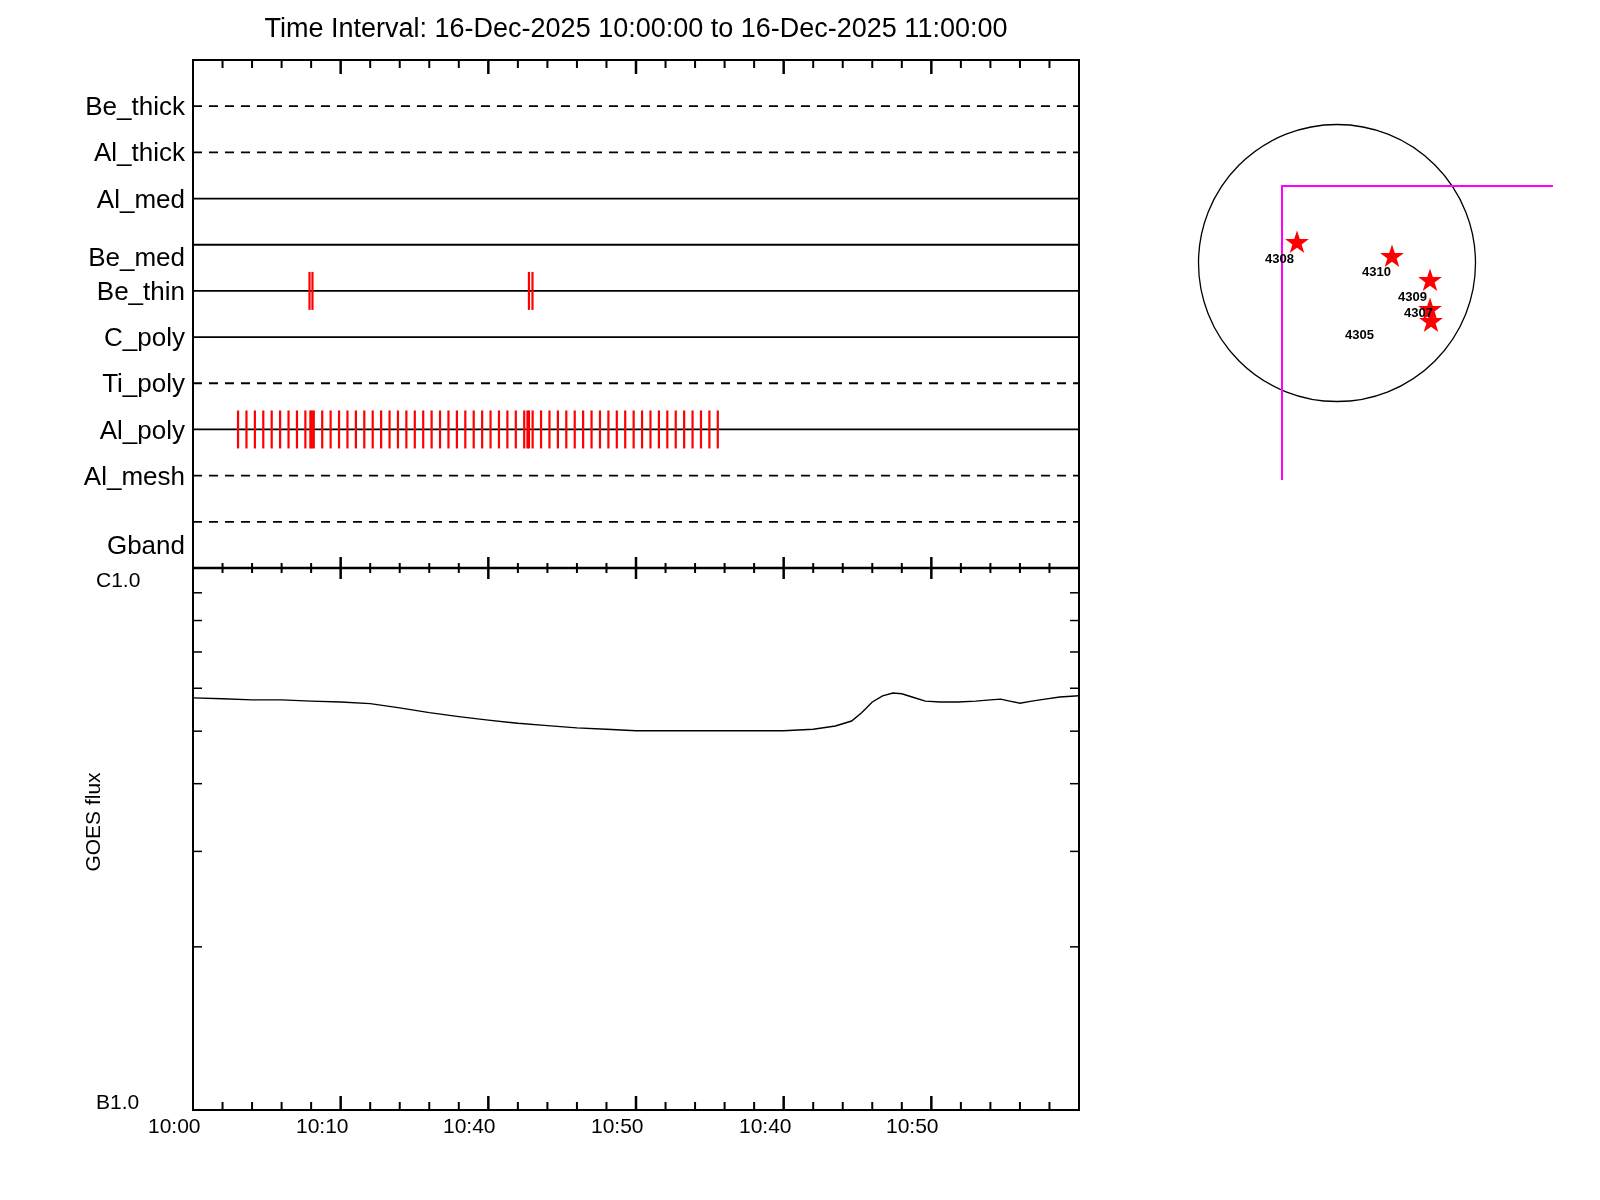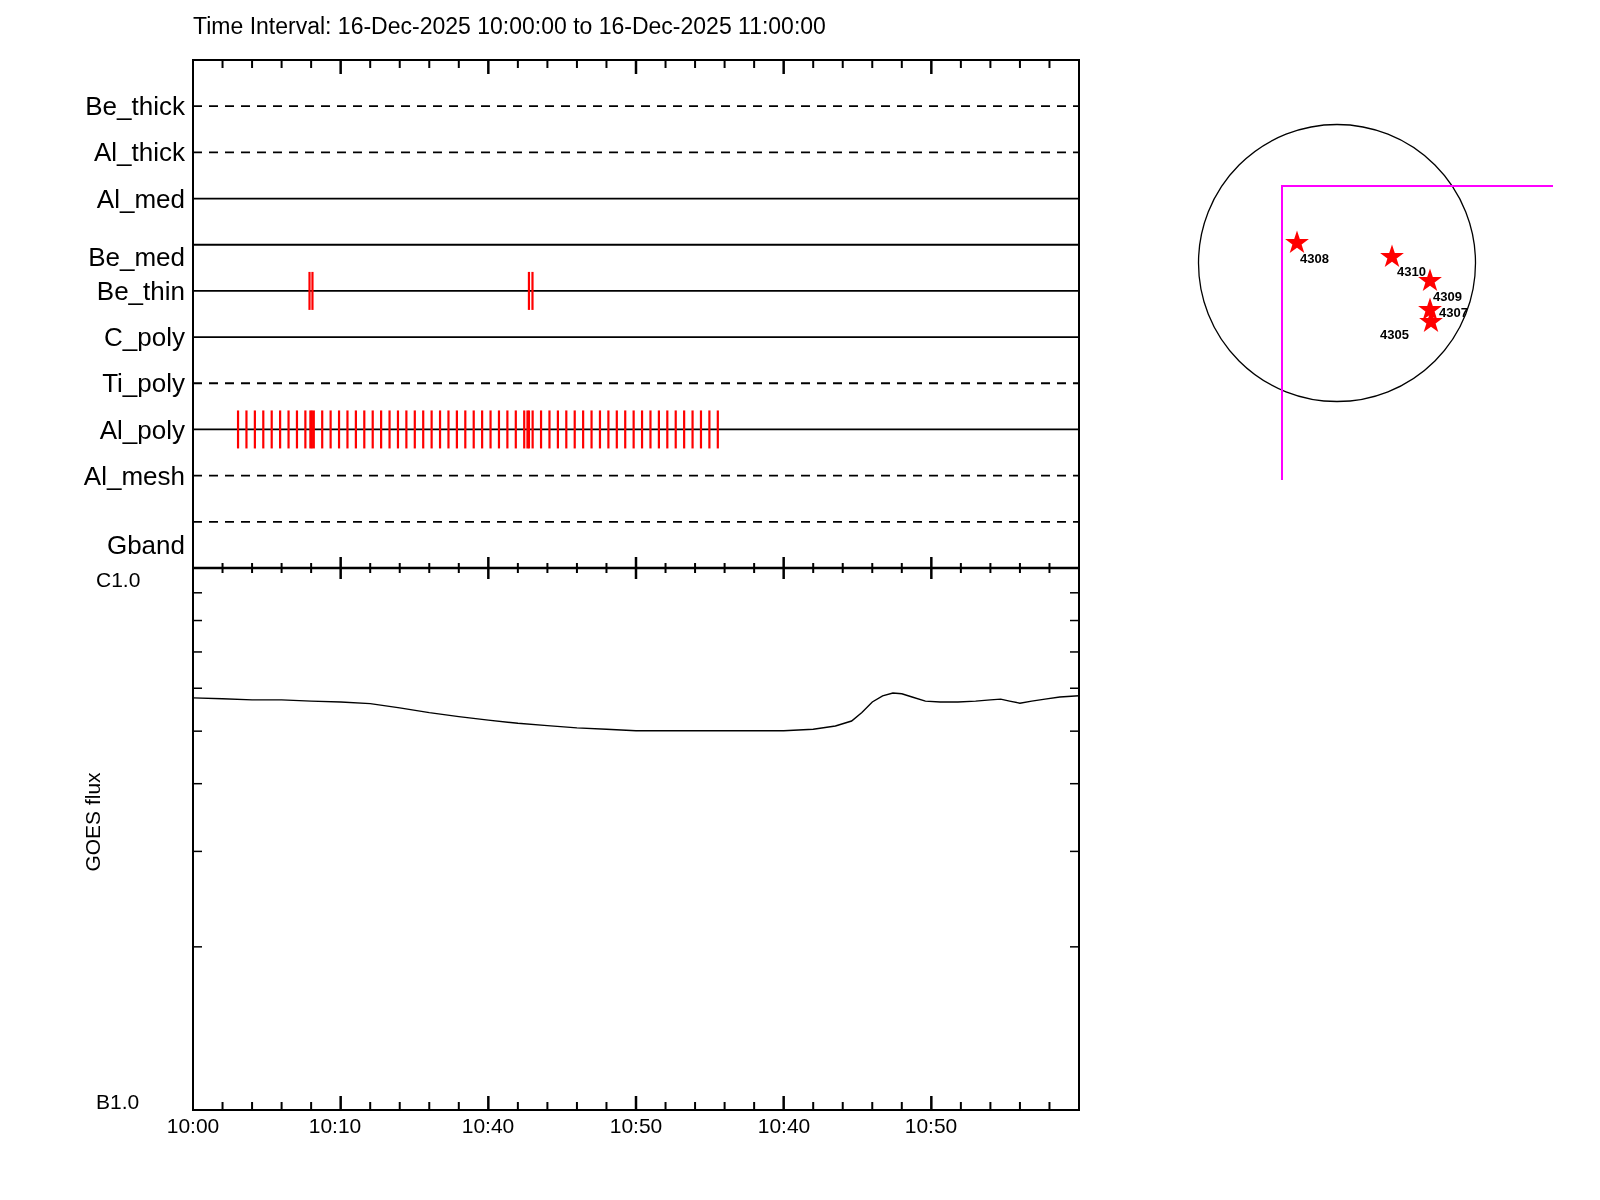--- a/index.html
+++ b/index.html
@@ -1,27 +1,27 @@
 <!DOCTYPE html>
 <html><head>
 <meta charset="utf-8">
 <style>
   html,body{margin:0;padding:0;background:#fff}
   #root{position:relative;width:1600px;height:1200px;background:#ffffff;
         font-family:"Liberation Sans","DejaVu Sans",sans-serif;color:#000;overflow:hidden}
   #plot-svg{position:absolute;left:0;top:0}
-  .title{position:absolute;left:193px;width:886px;top:13px;text-align:left;
-         font-size:23px;white-space:nowrap}
+  .title{position:absolute;left:193px;width:886px;top:13px;text-align:center;
+         font-size:27px;white-space:nowrap}
   .flabel{position:absolute;left:30px;width:155px;text-align:right;
           font-size:26px;line-height:26px;height:26px}
-  .xlabel{position:absolute;width:90px;text-align:center;font-size:21px;top:1114px}
+  .xlabel{position:absolute;width:90px;font-size:21px;top:1114px}
   .ylab{position:absolute;left:96px;width:90px;text-align:left;font-size:21px;line-height:26px}
   .goeslabel{position:absolute;left:93px;top:822px;transform:translate(-50%,-50%) rotate(-90deg);
              font-size:21px;white-space:nowrap}
-  .slabel{position:absolute;width:64px;text-align:right;font-size:13px;font-weight:bold}
+  .slabel{position:absolute;width:64px;text-align:left;font-size:13px;font-weight:bold}
 </style>
 </head>
 <body>
 
 <div id="root">
 
   <svg id="plot-svg" width="1600" height="1200" viewBox="0 0 1600 1200">
       <rect x="193" y="60" width="886" height="508" fill="none" stroke="#000000" stroke-width="2"></rect>
       <rect x="193" y="568" width="886" height="542" fill="none" stroke="#000000" stroke-width="2"></rect>
       <line x1="193" y1="568" x2="1079" y2="568" stroke="#000000" stroke-width="2.5"></line>
@@ -225,21 +225,21 @@
   <div class="flabel" style="top:370px">Ti_poly</div>
   <div class="flabel" style="top:417px">Al_poly</div>
   <div class="flabel" style="top:463px">Al_mesh</div>
   <div class="flabel" style="top:532px">Gband</div>
 
   <div class="ylab" style="top:567px">C1.0</div>
   <div class="ylab" style="top:1089px">B1.0</div>
   <div class="goeslabel">GOES flux</div>
 
   <div class="xlabel" style="left:148px">10:00</div>
-  <div class="xlabel" style="left:290px">10:10</div>
+  <div class="xlabel" style="left:296px">10:10</div>
   <div class="xlabel" style="left:443px">10:40</div>
   <div class="xlabel" style="left:591px">10:50</div>
   <div class="xlabel" style="left:739px">10:40</div>
   <div class="xlabel" style="left:886px">10:50</div>
 
   <div class="slabel" style="left:1265px;top:251px">4308</div>
   <div class="slabel" style="left:1362px;top:264px">4310</div>
   <div class="slabel" style="left:1398px;top:289px">4309</div>
   <div class="slabel" style="left:1404px;top:305px">4307</div>
   <div class="slabel" style="left:1345px;top:327px">4305</div>

